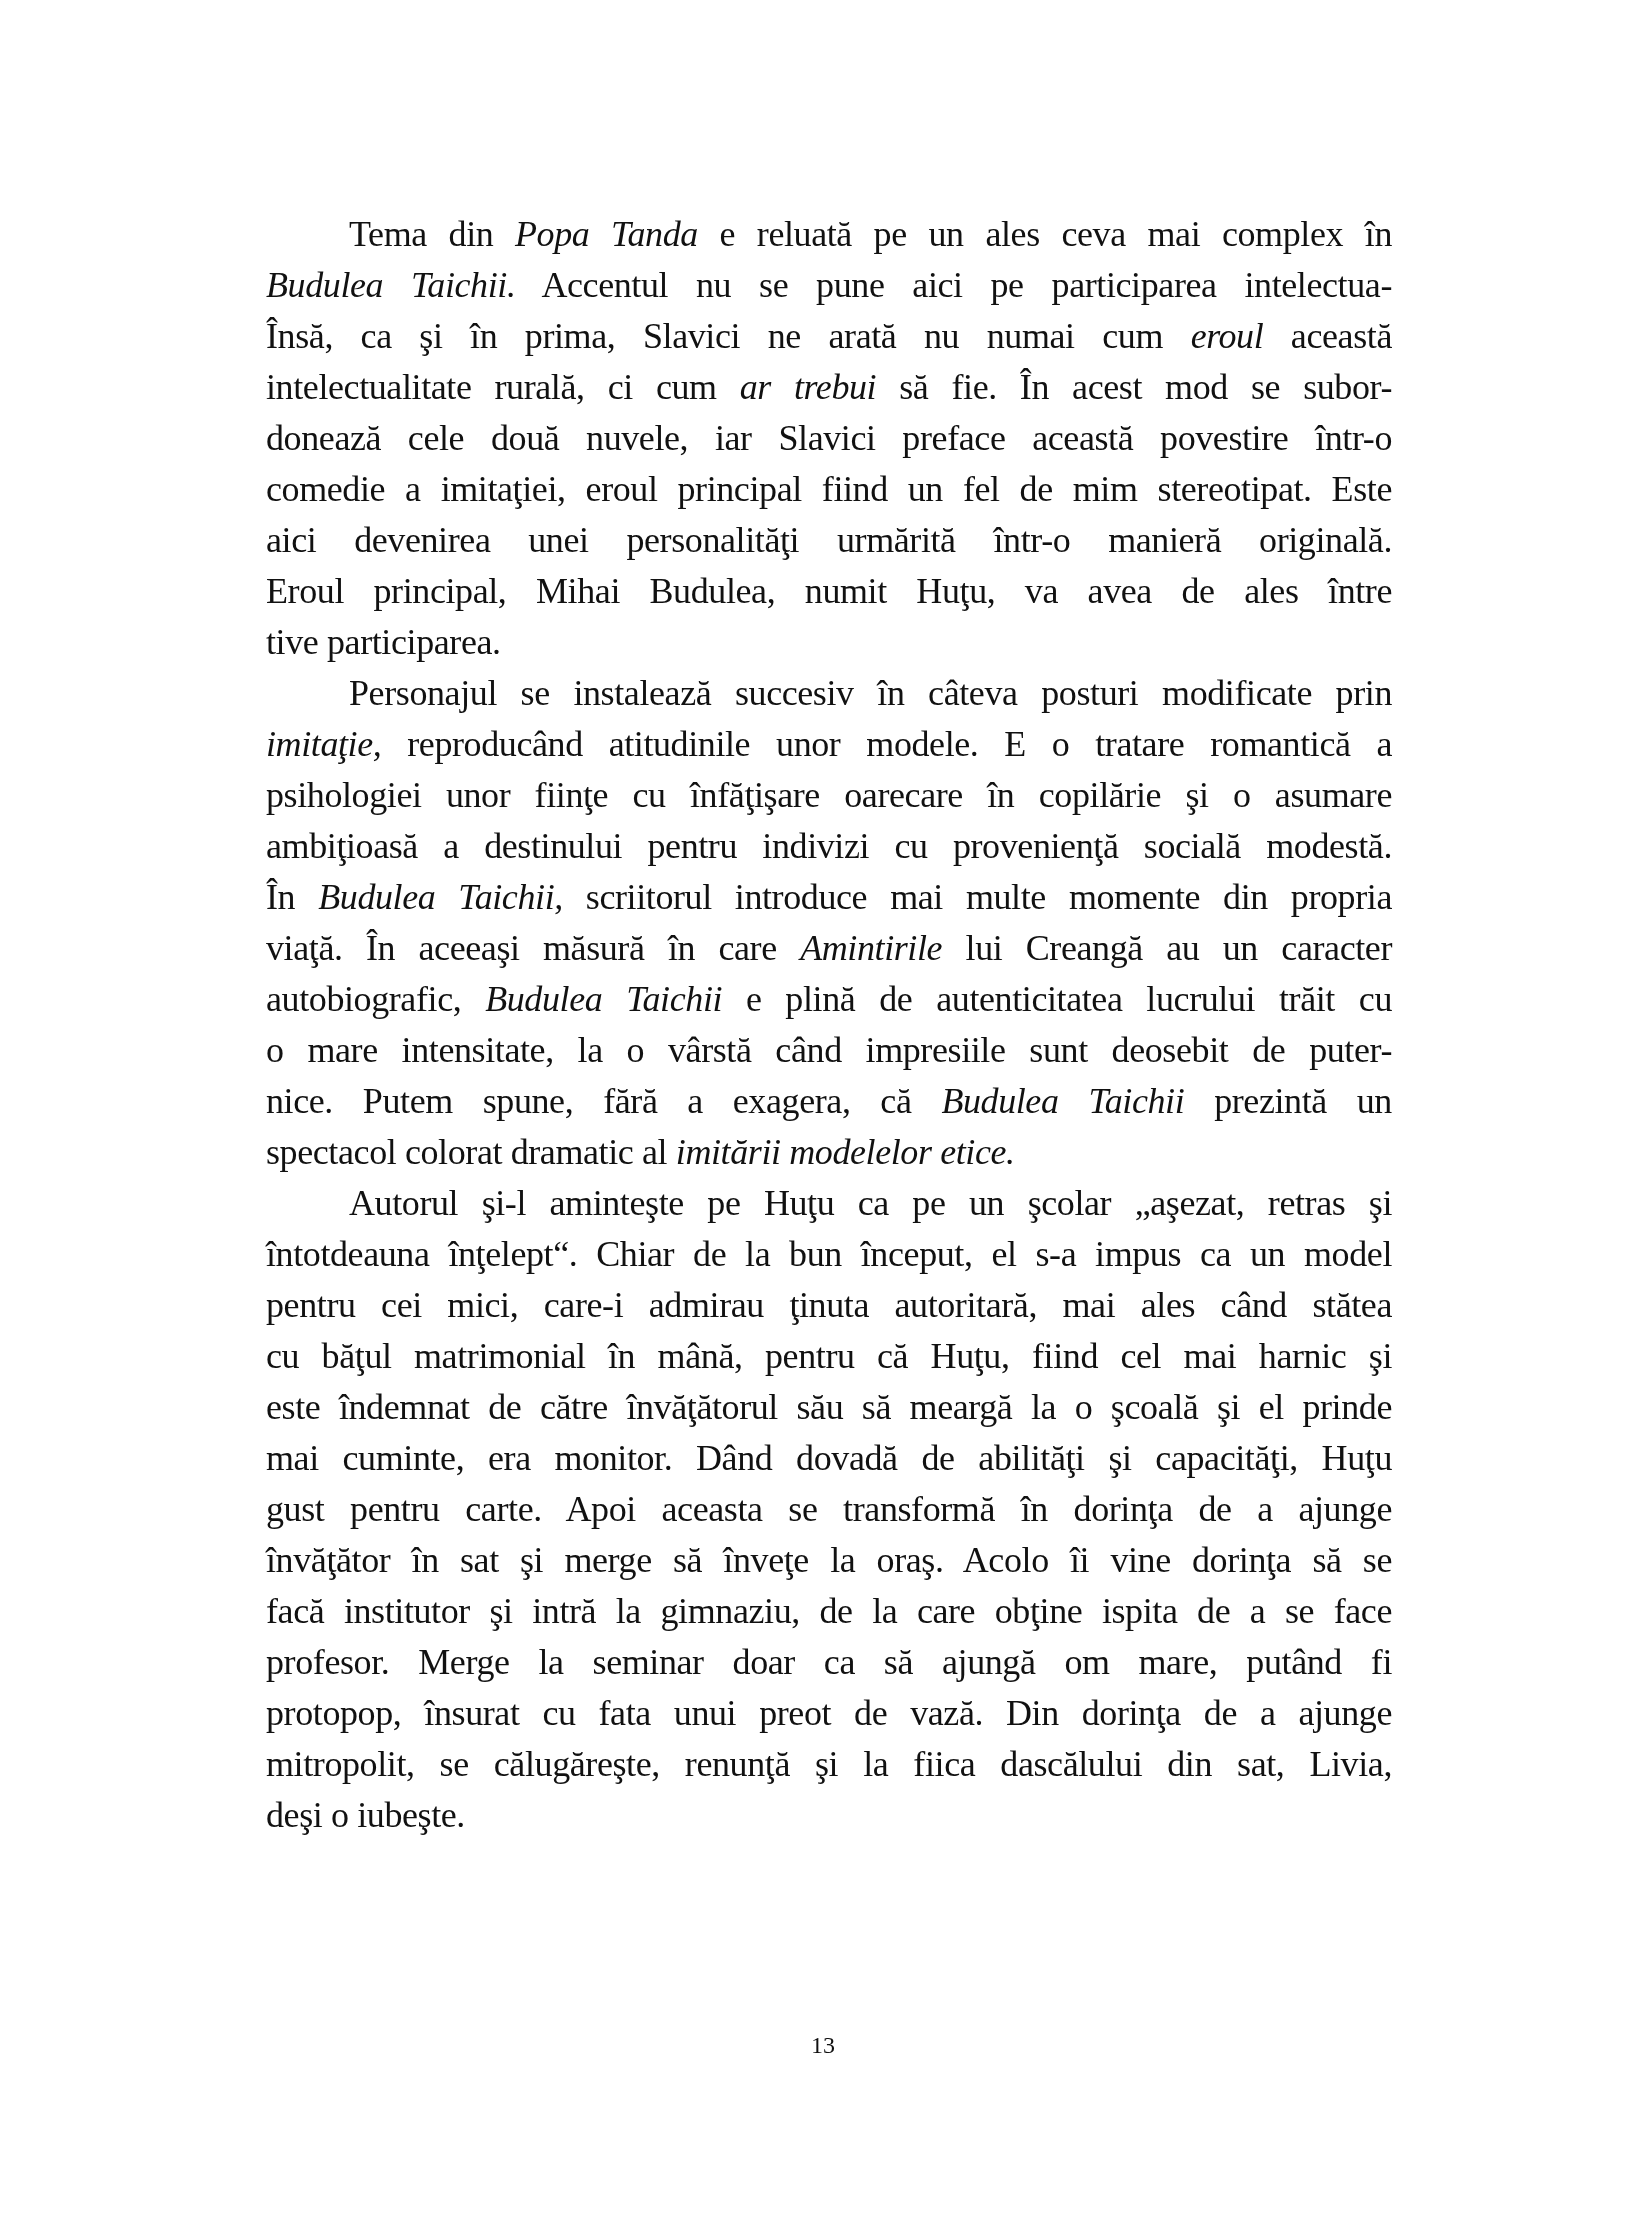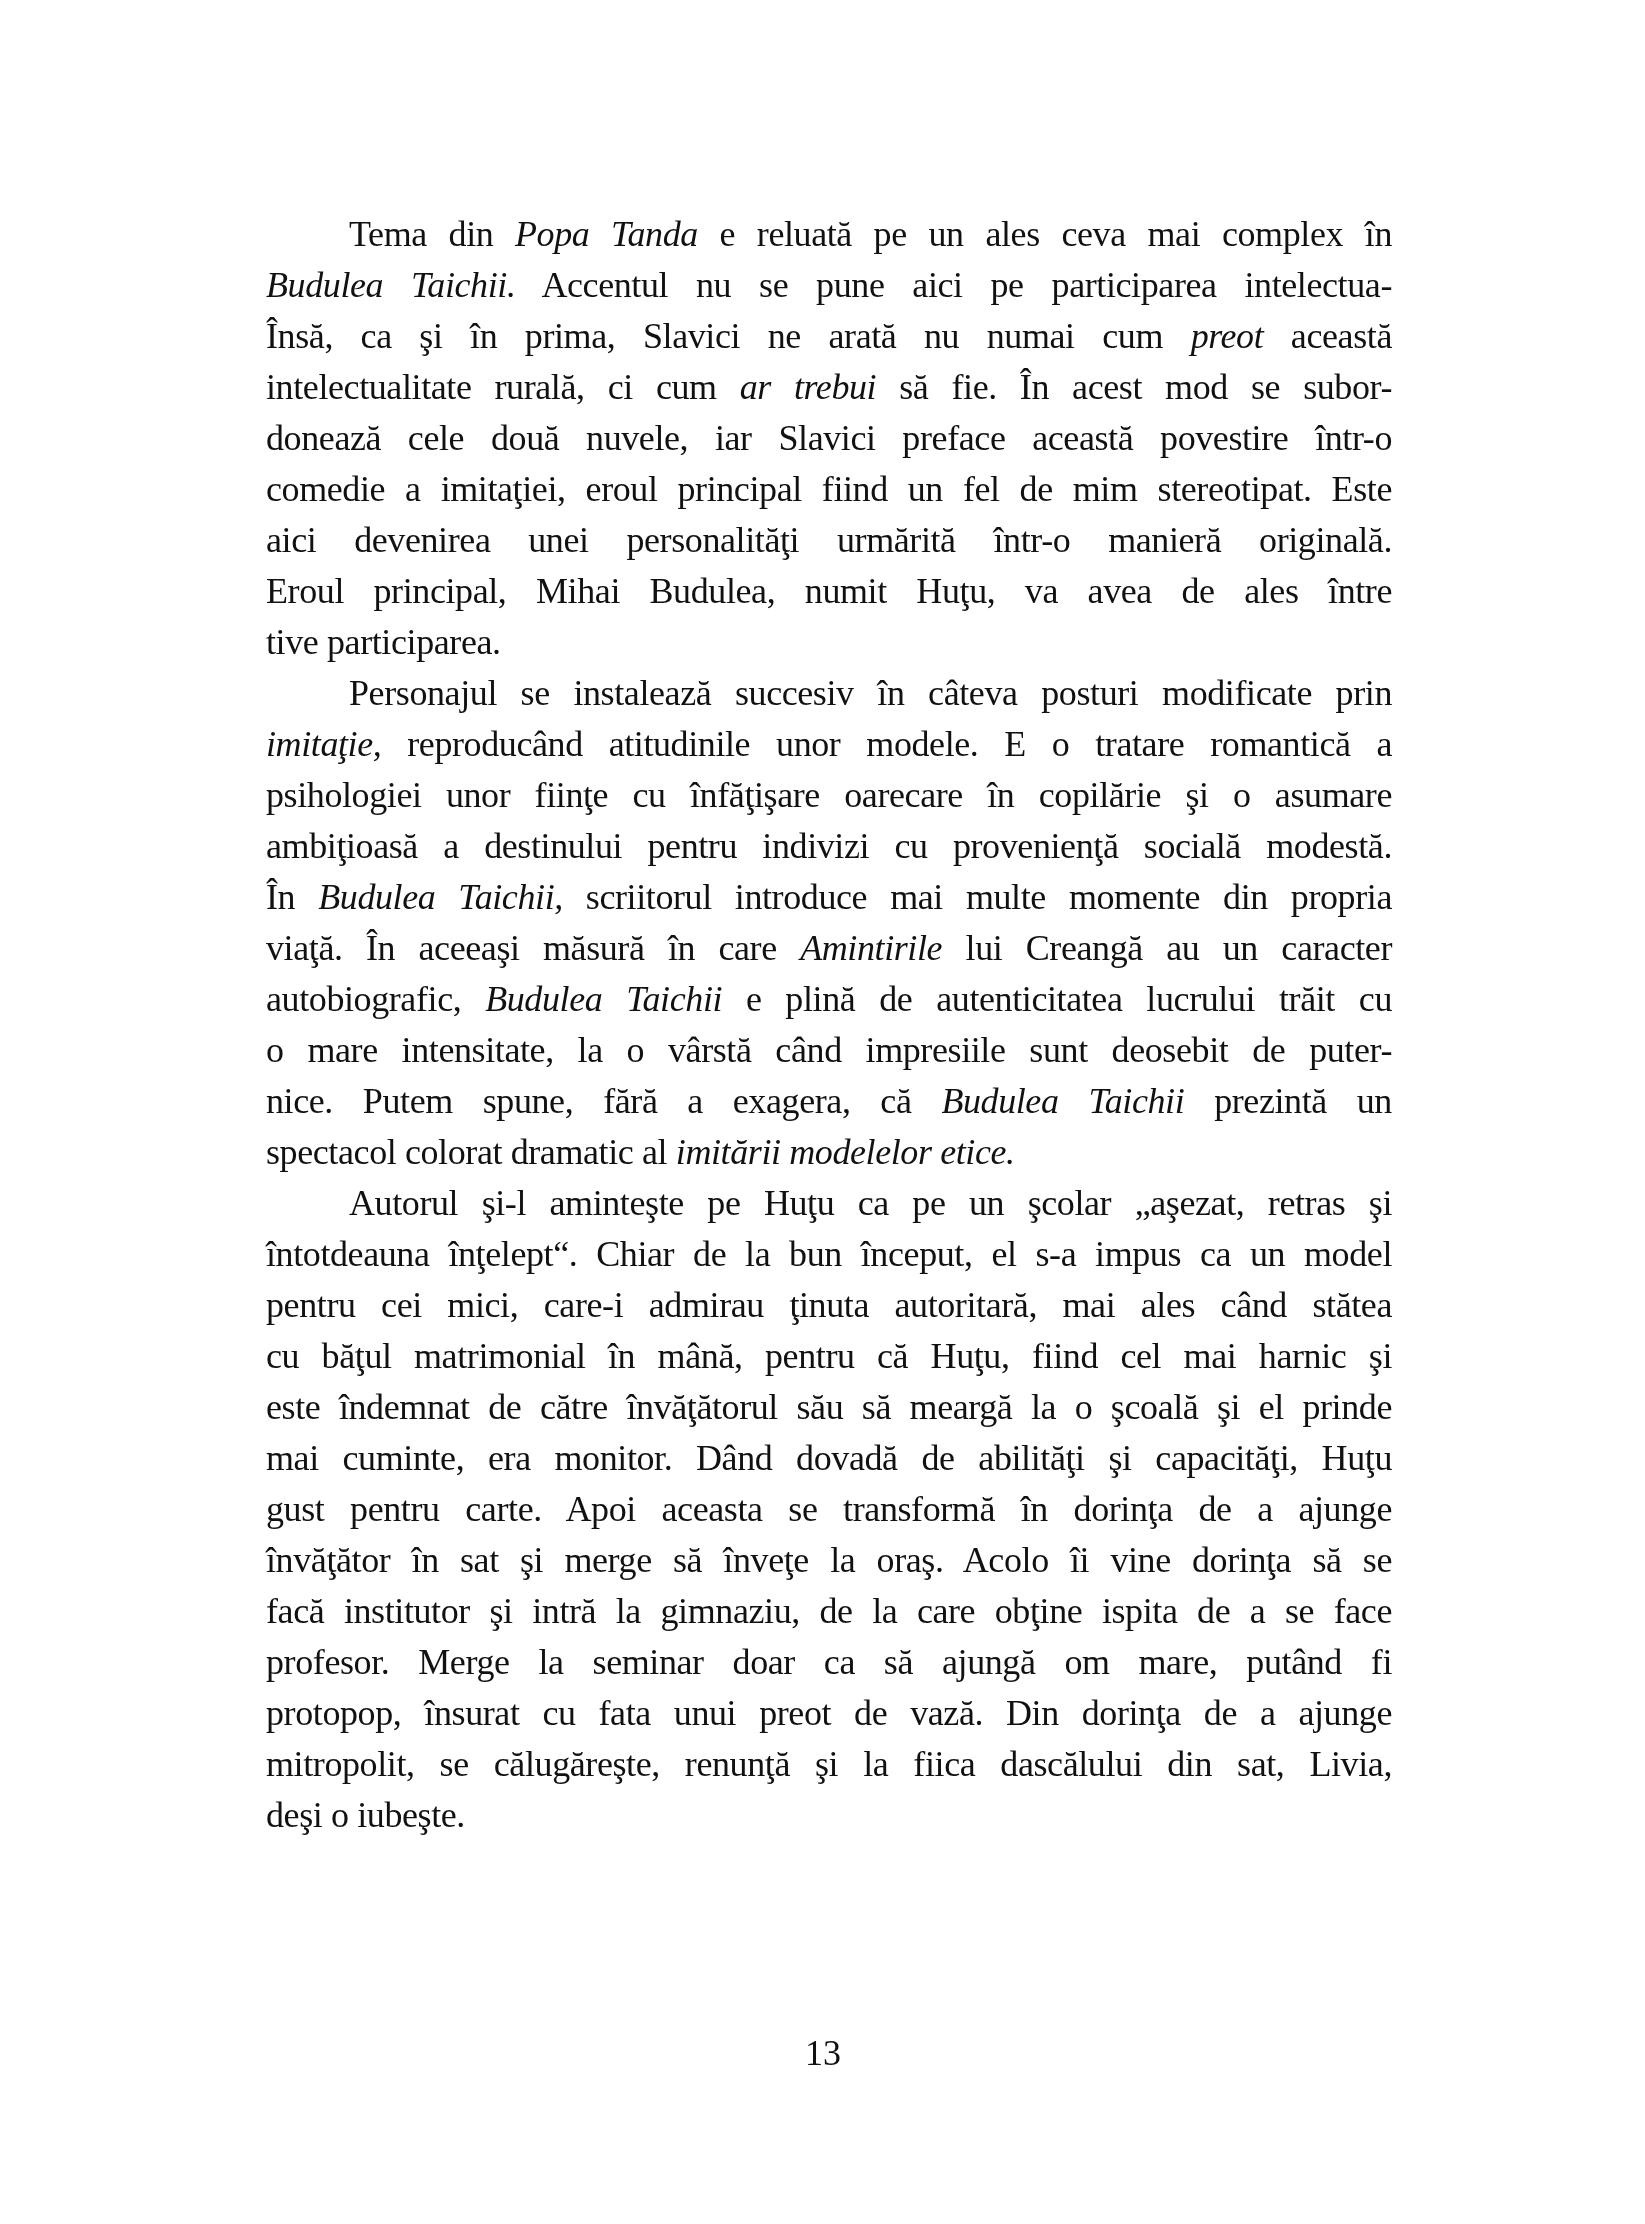--- a/index.html
+++ b/index.html
@@ -46,33 +46,33 @@
     }
     .line .seg { }
     .line .it { font-style: italic; }
     .page-number {
       position: absolute;
       left: 0;
       width: 1646px;
       top: 2032px;
       text-align: center;
       font-family: "Liberation Serif", "DejaVu Serif", serif;
-      font-size: 36px;
+      font-size: 24px;
       color: #111111;
     }
   </style>
 </head>
 <body>
 
 <div class="page">
   <div class="text-block" id="text-block">
       <div>
         <span class="line indent"><span class="seg">Tema din </span><span class="seg it">Popa Tanda</span><span class="seg"> e reluată pe un ales ceva mai complex în</span></span>
         <span class="line"><span class="seg it">Budulea Taichii.</span><span class="seg"> Accentul nu se pune aici pe participarea intelectua-</span></span>
-        <span class="line"><span class="seg">Însă, ca şi în prima, Slavici ne arată nu numai cum </span><span class="seg it">preot</span><span class="seg"> această</span></span>
+        <span class="line"><span class="seg">Însă, ca şi în prima, Slavici ne arată nu numai cum </span><span class="seg it">eroul</span><span class="seg"> această</span></span>
         <span class="line"><span class="seg">intelectualitate rurală, ci cum </span><span class="seg it">ar trebui</span><span class="seg"> să fie. În acest mod se subor-</span></span>
         <span class="line"><span class="seg">donează cele două nuvele, iar Slavici preface această povestire într-o</span></span>
         <span class="line"><span class="seg">comedie a imitaţiei, eroul principal fiind un fel de mim stereotipat. Este</span></span>
         <span class="line"><span class="seg">aici devenirea unei personalităţi urmărită într-o manieră originală.</span></span>
         <span class="line"><span class="seg">Eroul principal, Mihai Budulea, numit Huţu, va avea de ales între</span></span>
         <span class="line last"><span class="seg">tive participarea.</span></span>
       </div>
       <div>
         <span class="line indent"><span class="seg">Personajul se instalează succesiv în câteva posturi modificate prin</span></span>
         <span class="line"><span class="seg it">imitaţie,</span><span class="seg"> reproducând atitudinile unor modele. E o tratare romantică a</span></span>

